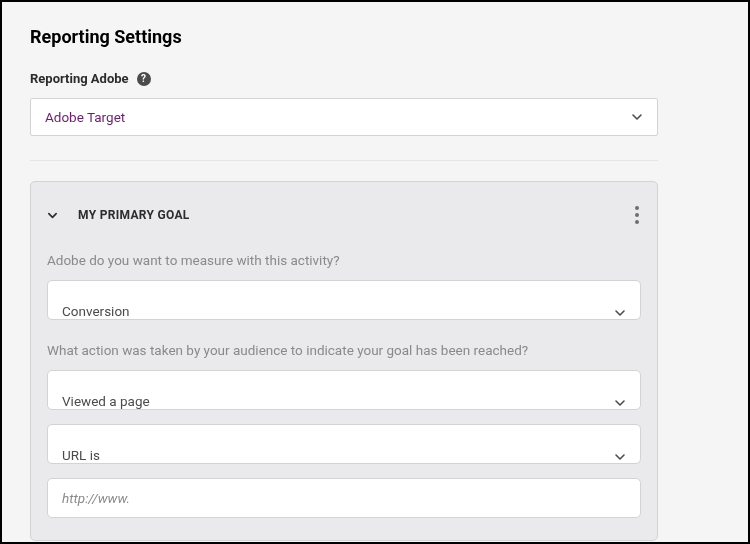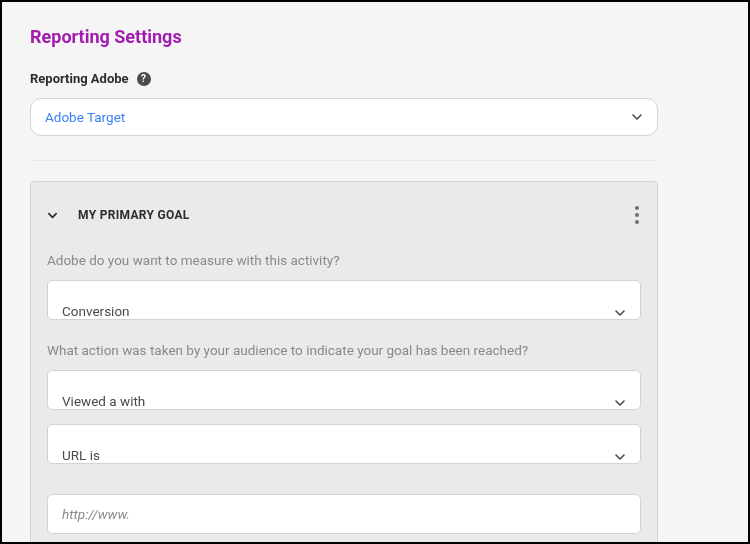--- a/index.html
+++ b/index.html
@@ -13,21 +13,21 @@
     }
     .page {
       background: #f5f5f5;
       width: 100%;
       height: 100%;
       padding: 24px 28px;
     }
     .page-title {
       font-size: 18px;
       font-weight: 700;
-      color: #a21caf;
+      color: #000000;
       margin-bottom: 24px;
     }
     .section-label {
       font-size: 13px;
       font-weight: 700;
       color: #2c2c2c;
       margin-bottom: 12px;
       display: flex;
       align-items: center;
       gap: 8px;
@@ -43,27 +43,27 @@
       color: #fff;
       font-size: 10px;
       font-weight: bold;
       cursor: pointer;
     }
     .select-control {
       width: 628px;
       height: 38px;
       background: #fff;
       border: 1px solid #d3d3d3;
-      border-radius: 11px;
+      border-radius: 2px;
       display: flex;
       align-items: center;
       justify-content: space-between;
       padding: 0 14px;
       font-size: 13.5px;
-      color: #3b82f6;
+      color: #701a75;
       cursor: pointer;
     }
     .chevron {
       display: inline-flex;
     }
     .divider {
       border: none;
       border-top: 1px solid #e6e6e6;
       margin: 24px 0 20px 0;
       width: 628px;
@@ -132,21 +132,20 @@
       width: 100%;
       height: 40px;
       background: #fff;
       border: 1px solid #d3d3d3;
       border-radius: 5px;
       padding: 0 14px;
       font-size: 13.5px;
       color: #4b4b4b;
       outline: none;
       font-family: inherit;
-      margin-top: 16px;
     }
     .text-input::placeholder {
       color: #8a8a8a;
       font-style: italic;
     }
   </style>
 </head>
 <body>
 
 <div class="page">
@@ -193,21 +192,21 @@
       <span class="chevron">
         <svg width="12" height="12" viewBox="0 0 12 12">
             <path d="M2 4 L6 8 L10 4" stroke="#4b4b4b" stroke-width="1.6" fill="none" stroke-linecap="round" stroke-linejoin="round"></path>
           </svg>
       </span>
     </div>
 
     <div class="question">What action was taken by your audience to indicate your goal has been reached?</div>
 
     <div class="select-inner tight">
-      <span>Viewed a with</span>
+      <span>Viewed a page</span>
       <span class="chevron">
         <svg width="12" height="12" viewBox="0 0 12 12">
             <path d="M2 4 L6 8 L10 4" stroke="#4b4b4b" stroke-width="1.6" fill="none" stroke-linecap="round" stroke-linejoin="round"></path>
           </svg>
       </span>
     </div>
 
     <div class="select-inner tight">
       <span>URL is</span>
       <span class="chevron">

